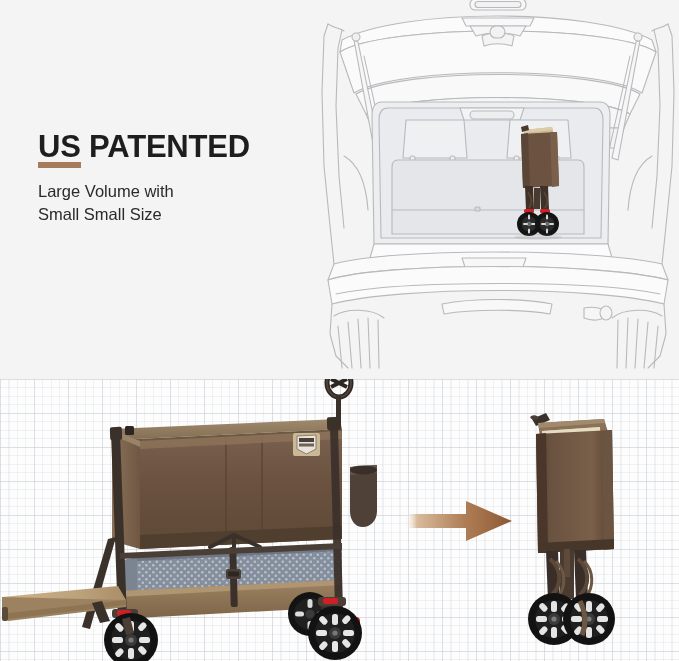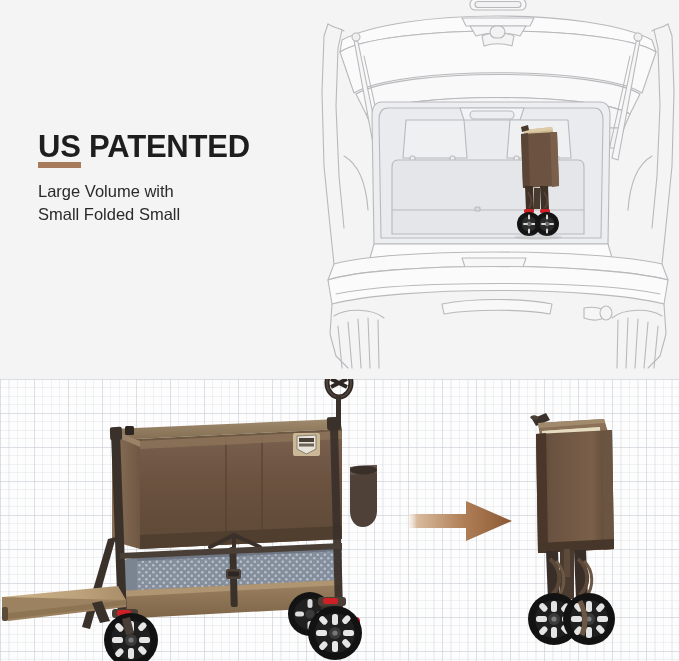--- a/index.html
+++ b/index.html
@@ -120,21 +120,21 @@
 </head>
 <body>
 
 <div id="page">
 
   <div id="top-panel">
 
     <div id="headline-block">
       <h1 id="headline"><span class="us-wrap"><span>US</span><span class="us-underline"></span></span><span> PATENTED</span></h1>
       <p id="subheadline">Large Volume with
-Small Folded Small</p>
+Small Small Size</p>
     </div>
 
     <svg id="car-illustration" viewBox="0 0 372 374">
       <g fill="none" stroke="#b9b9bd" stroke-width="1.1" stroke-linejoin="round" stroke-linecap="round">
 
         <path d="M30 44 C 90 12, 280 12, 340 44 L 344 56 C 300 28, 72 28, 28 56 Z" fill="#fbfbfb"></path>
         <path d="M28 56 C 72 28, 300 28, 344 56 L 330 97 C 288 70, 86 70, 42 97 Z" fill="#fafafa"></path>
 
         <rect x="158" y="3" width="56" height="11" rx="5" fill="#f7f7f7"></rect>
         <rect x="163" y="5.5" width="46" height="6" rx="3" fill="#f2f2f2"></rect>

